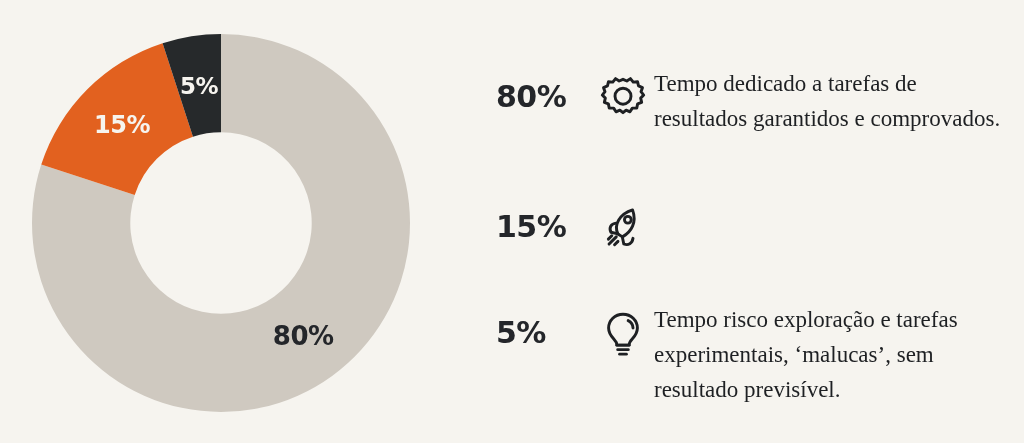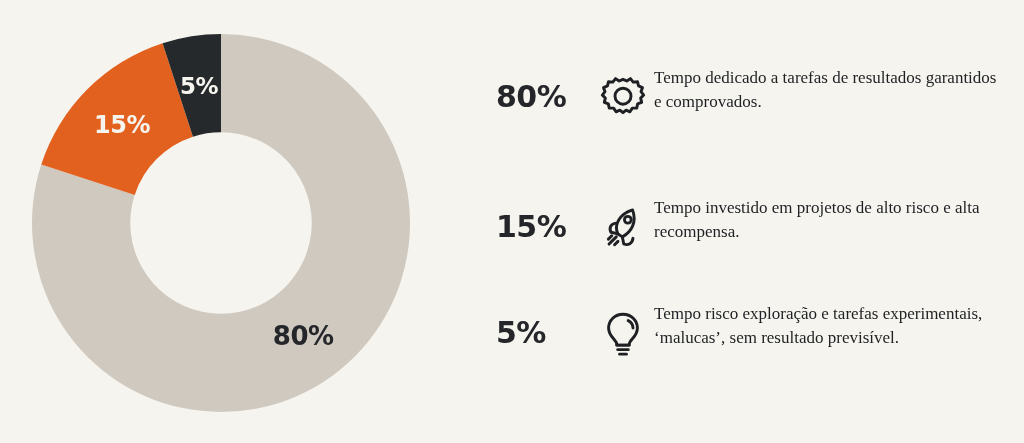--- a/index.html
+++ b/index.html
@@ -81,22 +81,22 @@
     justify-content: center;
     padding-top: 12px;
     box-sizing: border-box;
   }
   .legend-icon svg {
     display: block;
   }
   .legend-text {
     flex: 1 1 auto;
     font-family: "Liberation Serif", serif;
-    font-size: 17px;
-    line-height: 24px;
+    font-size: 23px;
+    line-height: 35px;
     color: #1e2023;
     padding-top: 6px;
     max-width: 350px;
   }
 </style>
 </head>
 <body>
 
 <div id="infographic">
 
@@ -147,21 +147,20 @@
 
           <path d="M19.6 28.4 L13.3 26.9 C11.3 22.9 13.2 19.2 17.9 18.8"></path>
 
           <path d="M23.4 31.1 L24.7 37.3 C28.7 39.0 32.2 36.9 32.9 32.3"></path>
 
           <path d="M18.0 31.0 L11.6 37.4"></path>
           <path d="M14.0 30.0 L11.0 33.0"></path>
           <path d="M19.5 35.0 L16.5 38.0"></path>
         </svg>
       </div>
-      <div class="legend-text">Tempo investido em projetos de alto risco e alta recompensa.</div>
     </div>
 
     <div class="legend-row row-2">
       <div class="legend-pct">5%</div>
       <div class="legend-icon">
         <svg width="54" height="54" viewBox="0 0 48 48" fill="none" stroke="#1e2023" stroke-width="2.6" stroke-linejoin="round" stroke-linecap="round">
 
           <path d="M24 5.5 C16.8 5.5 11.2 11.0 11.2 17.8
                    C11.2 22.4 13.6 25.2 15.8 27.6
                    C17.5 29.4 18.6 30.8 18.6 33.0

